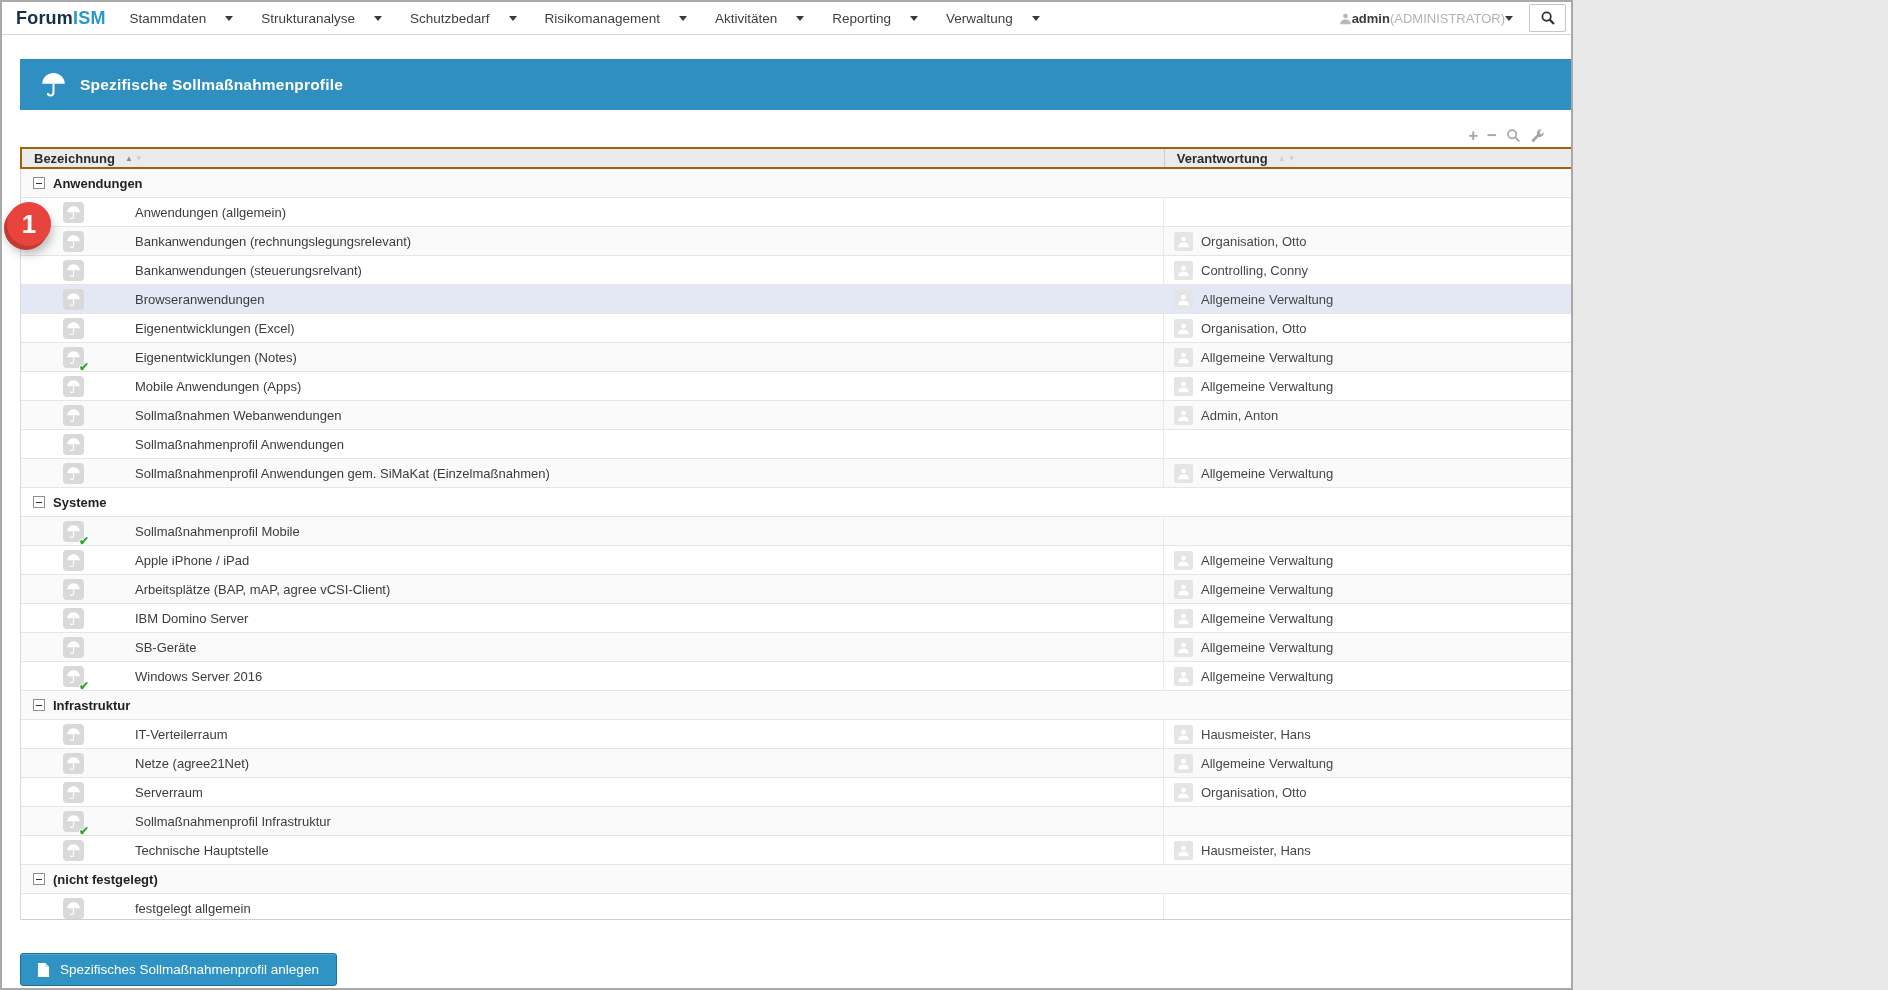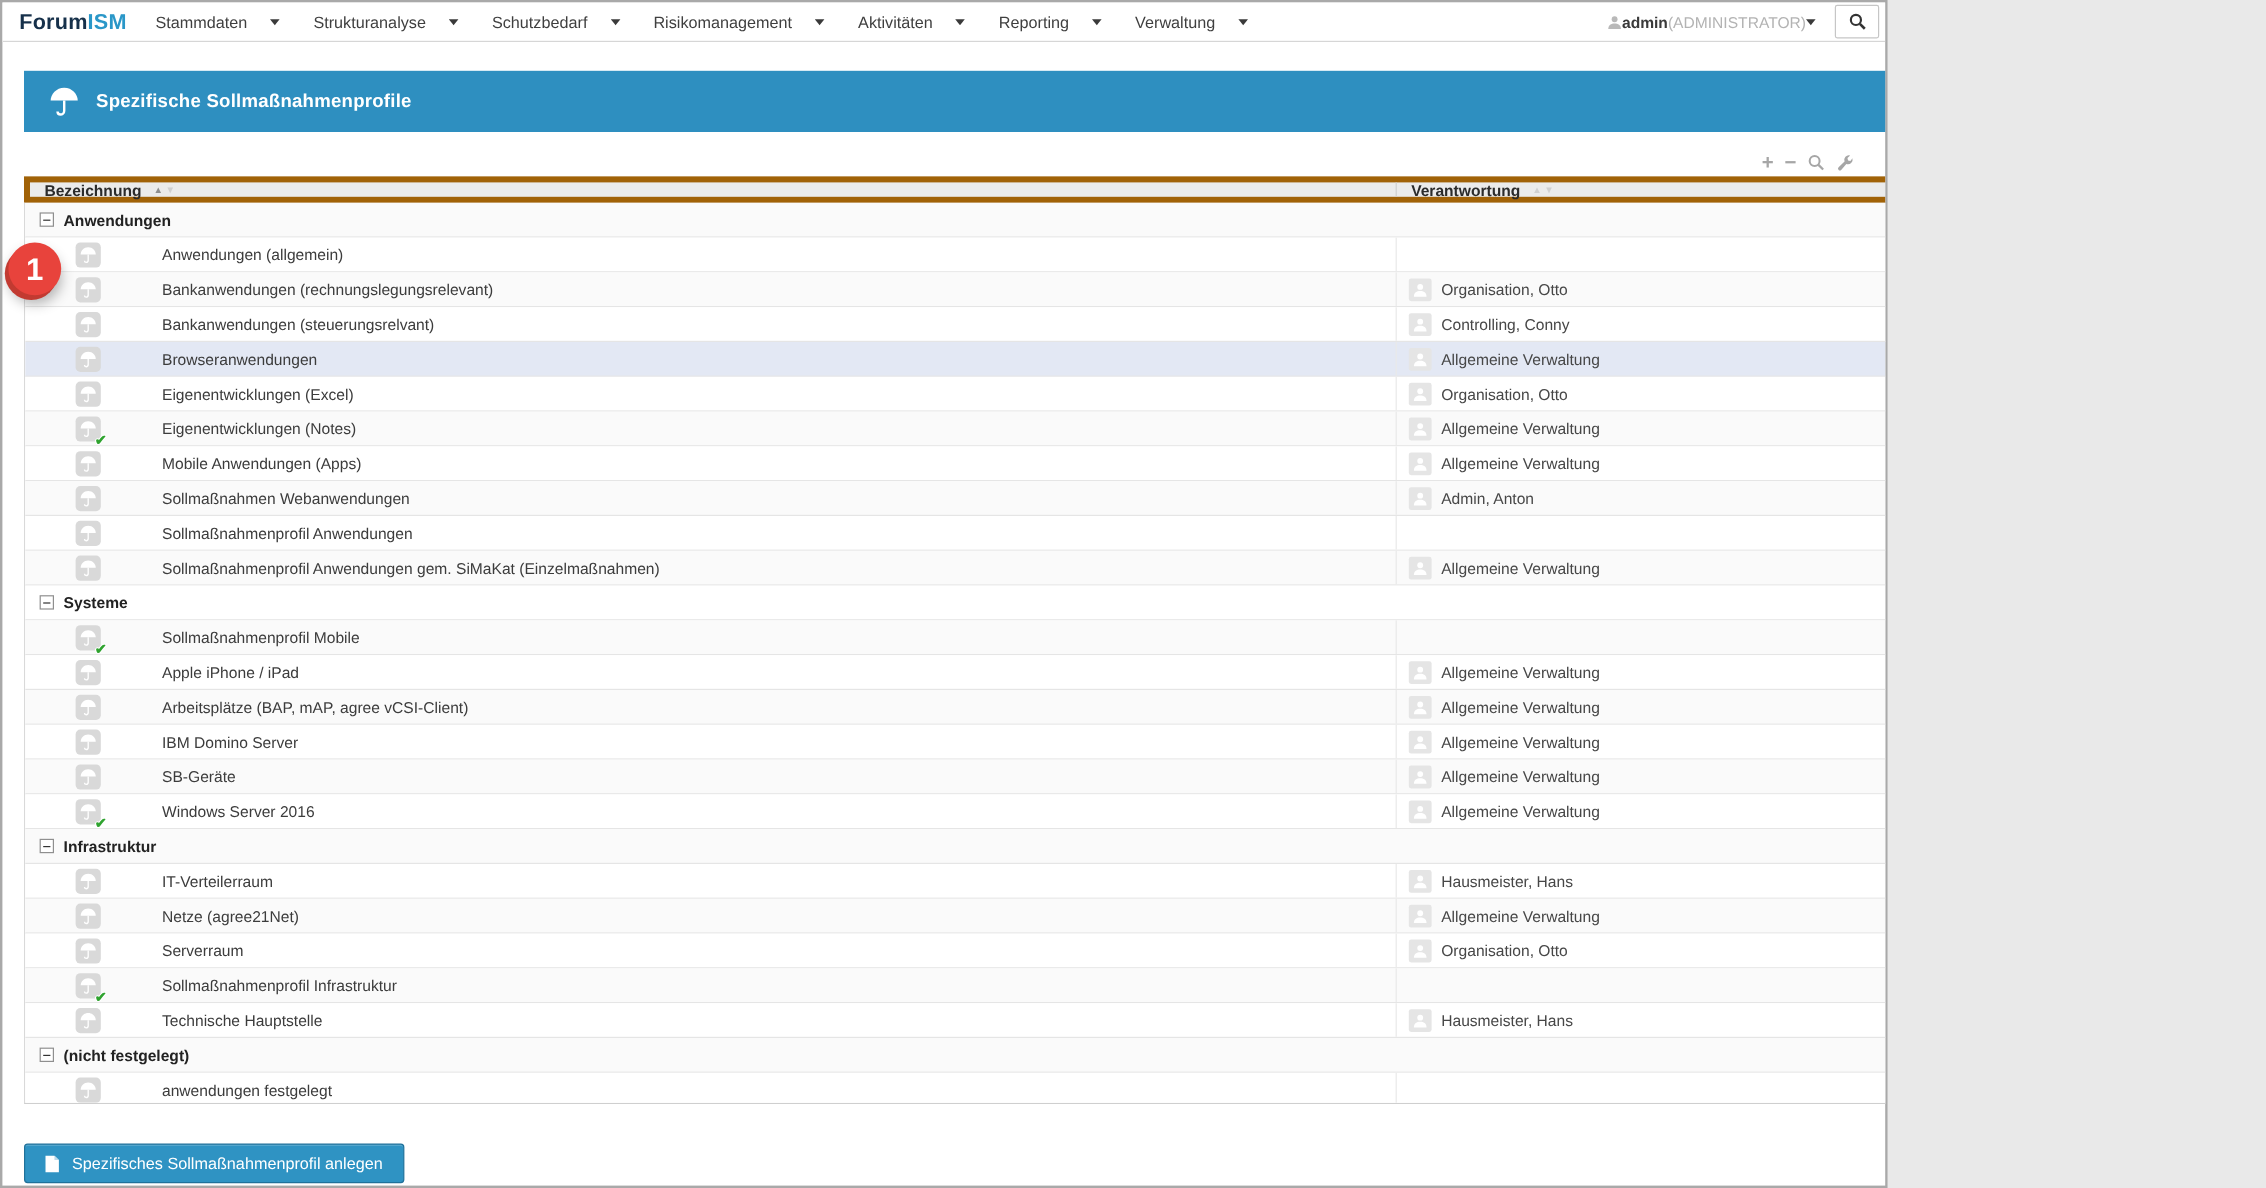--- a/index.html
+++ b/index.html
@@ -34,21 +34,21 @@
   .excel-btn{position:absolute;right:32px;top:16px;height:21px;width:58px;border-radius:11px;background:#fff;
     color:#2e8fc0;font-size:12px;font-weight:bold;display:flex;align-items:center;padding-left:10px;
     overflow:hidden;cursor:pointer;}
   .close-btn{position:absolute;right:2px;top:2px;width:20px;height:20px;border-radius:50%;background:#fff;
     color:#1f7fad;font-size:11px;font-weight:bold;display:flex;align-items:center;justify-content:center;cursor:pointer;}
   
   .grid-tools{position:absolute;top:124px;right:26px;height:18px;display:flex;align-items:center;gap:9px;color:#a6a6a6;}
   .tool{cursor:pointer;display:flex;align-items:center;justify-content:center;font-size:17px;font-weight:bold;line-height:1;}
   
   .table-head{position:absolute;left:18px;top:145px;width:1829px;height:22px;background:#ebebeb;
-    border:5px solid #a16207;display:flex;font-size:13px;font-weight:bold;color:#2b2b2b;}
+    border:2px solid #a16207;display:flex;font-size:13px;font-weight:bold;color:#2b2b2b;}
   .hcell{display:flex;align-items:center;padding-left:12px;height:100%;}
   .hc1{width:1144px;border-right:1px solid #cfcfcf;}
   .hc2{width:456px;border-right:1px solid #cfcfcf;}
   .hc3{width:227px;}
   .sort{margin-left:10px;font-size:8px;letter-spacing:1px;display:flex;gap:1px;}
   .sort .on{color:#8e8e8e;} .sort .off{color:#d0d0d0;}
   .table-body{position:absolute;left:18px;top:167px;width:1829px;height:751px;overflow:hidden;
     border-left:1px solid #d9d9d9;border-right:1px solid #d9d9d9;border-bottom:1px solid #cfcfcf;background:#fff;}
   .row{height:29px;display:flex;align-items:center;font-size:13px;color:#3c3c3c;
     border-bottom:1px solid #e5e5e5;cursor:pointer;}
@@ -686,21 +686,21 @@
         </div>
       </div>
       <div class="row light">
         <div class="cell c1">
           <span class="chip umb">
             <svg width="15" height="15" viewBox="0 0 16 16">
               <path d="M8 1.2 C4.1 1.2 1.3 4.4 1.3 7.6 L14.7 7.6 C14.7 4.4 11.9 1.2 8 1.2 Z" fill="#fff"></path>
               <path d="M8 7.6 L8 12.6 C8 13.9 7 14.5 6.2 14.5 C5.4 14.5 4.7 13.9 4.7 13" stroke="#fff" stroke-width="1.2" fill="none"></path>
             </svg>
           </span>
-          <span class="itext">anwendungen festgelegt</span>
+          <span class="itext">festgelegt allgemein</span>
         </div>
         <div class="cell c2"></div>
         <div class="cell c3">
           <span></span>
         </div>
       </div>
     </div>
 
   <div class="vscroll">
     <span class="chev up"></span>

